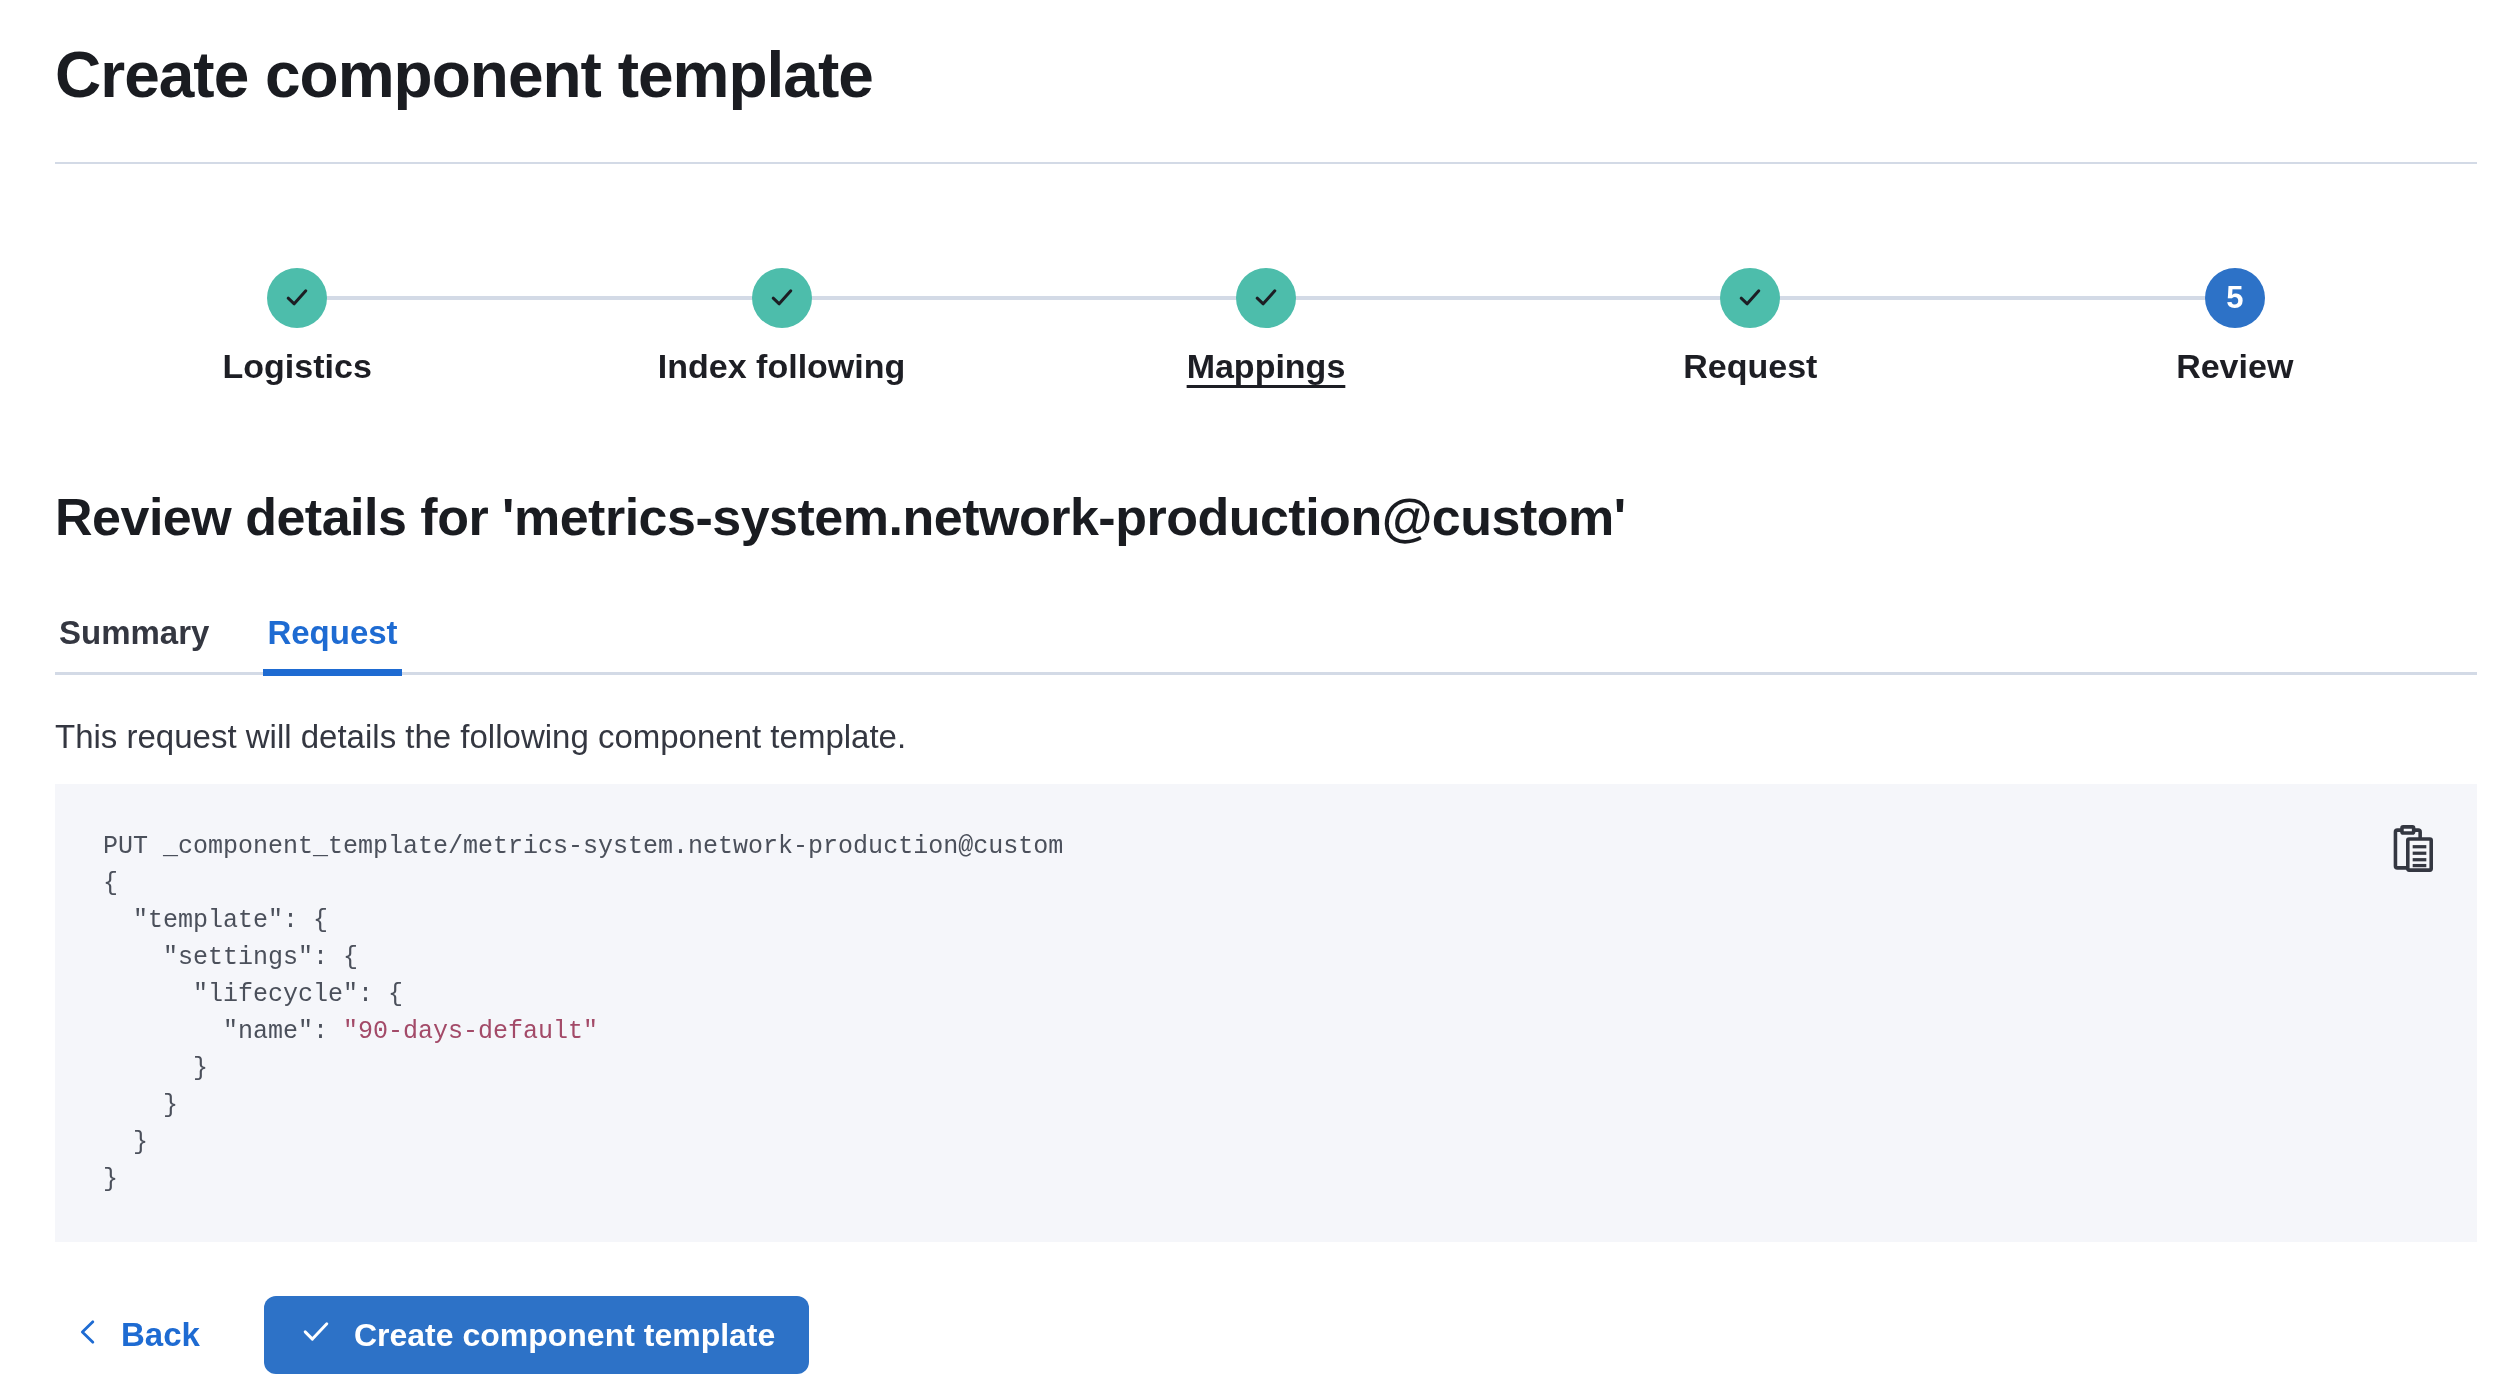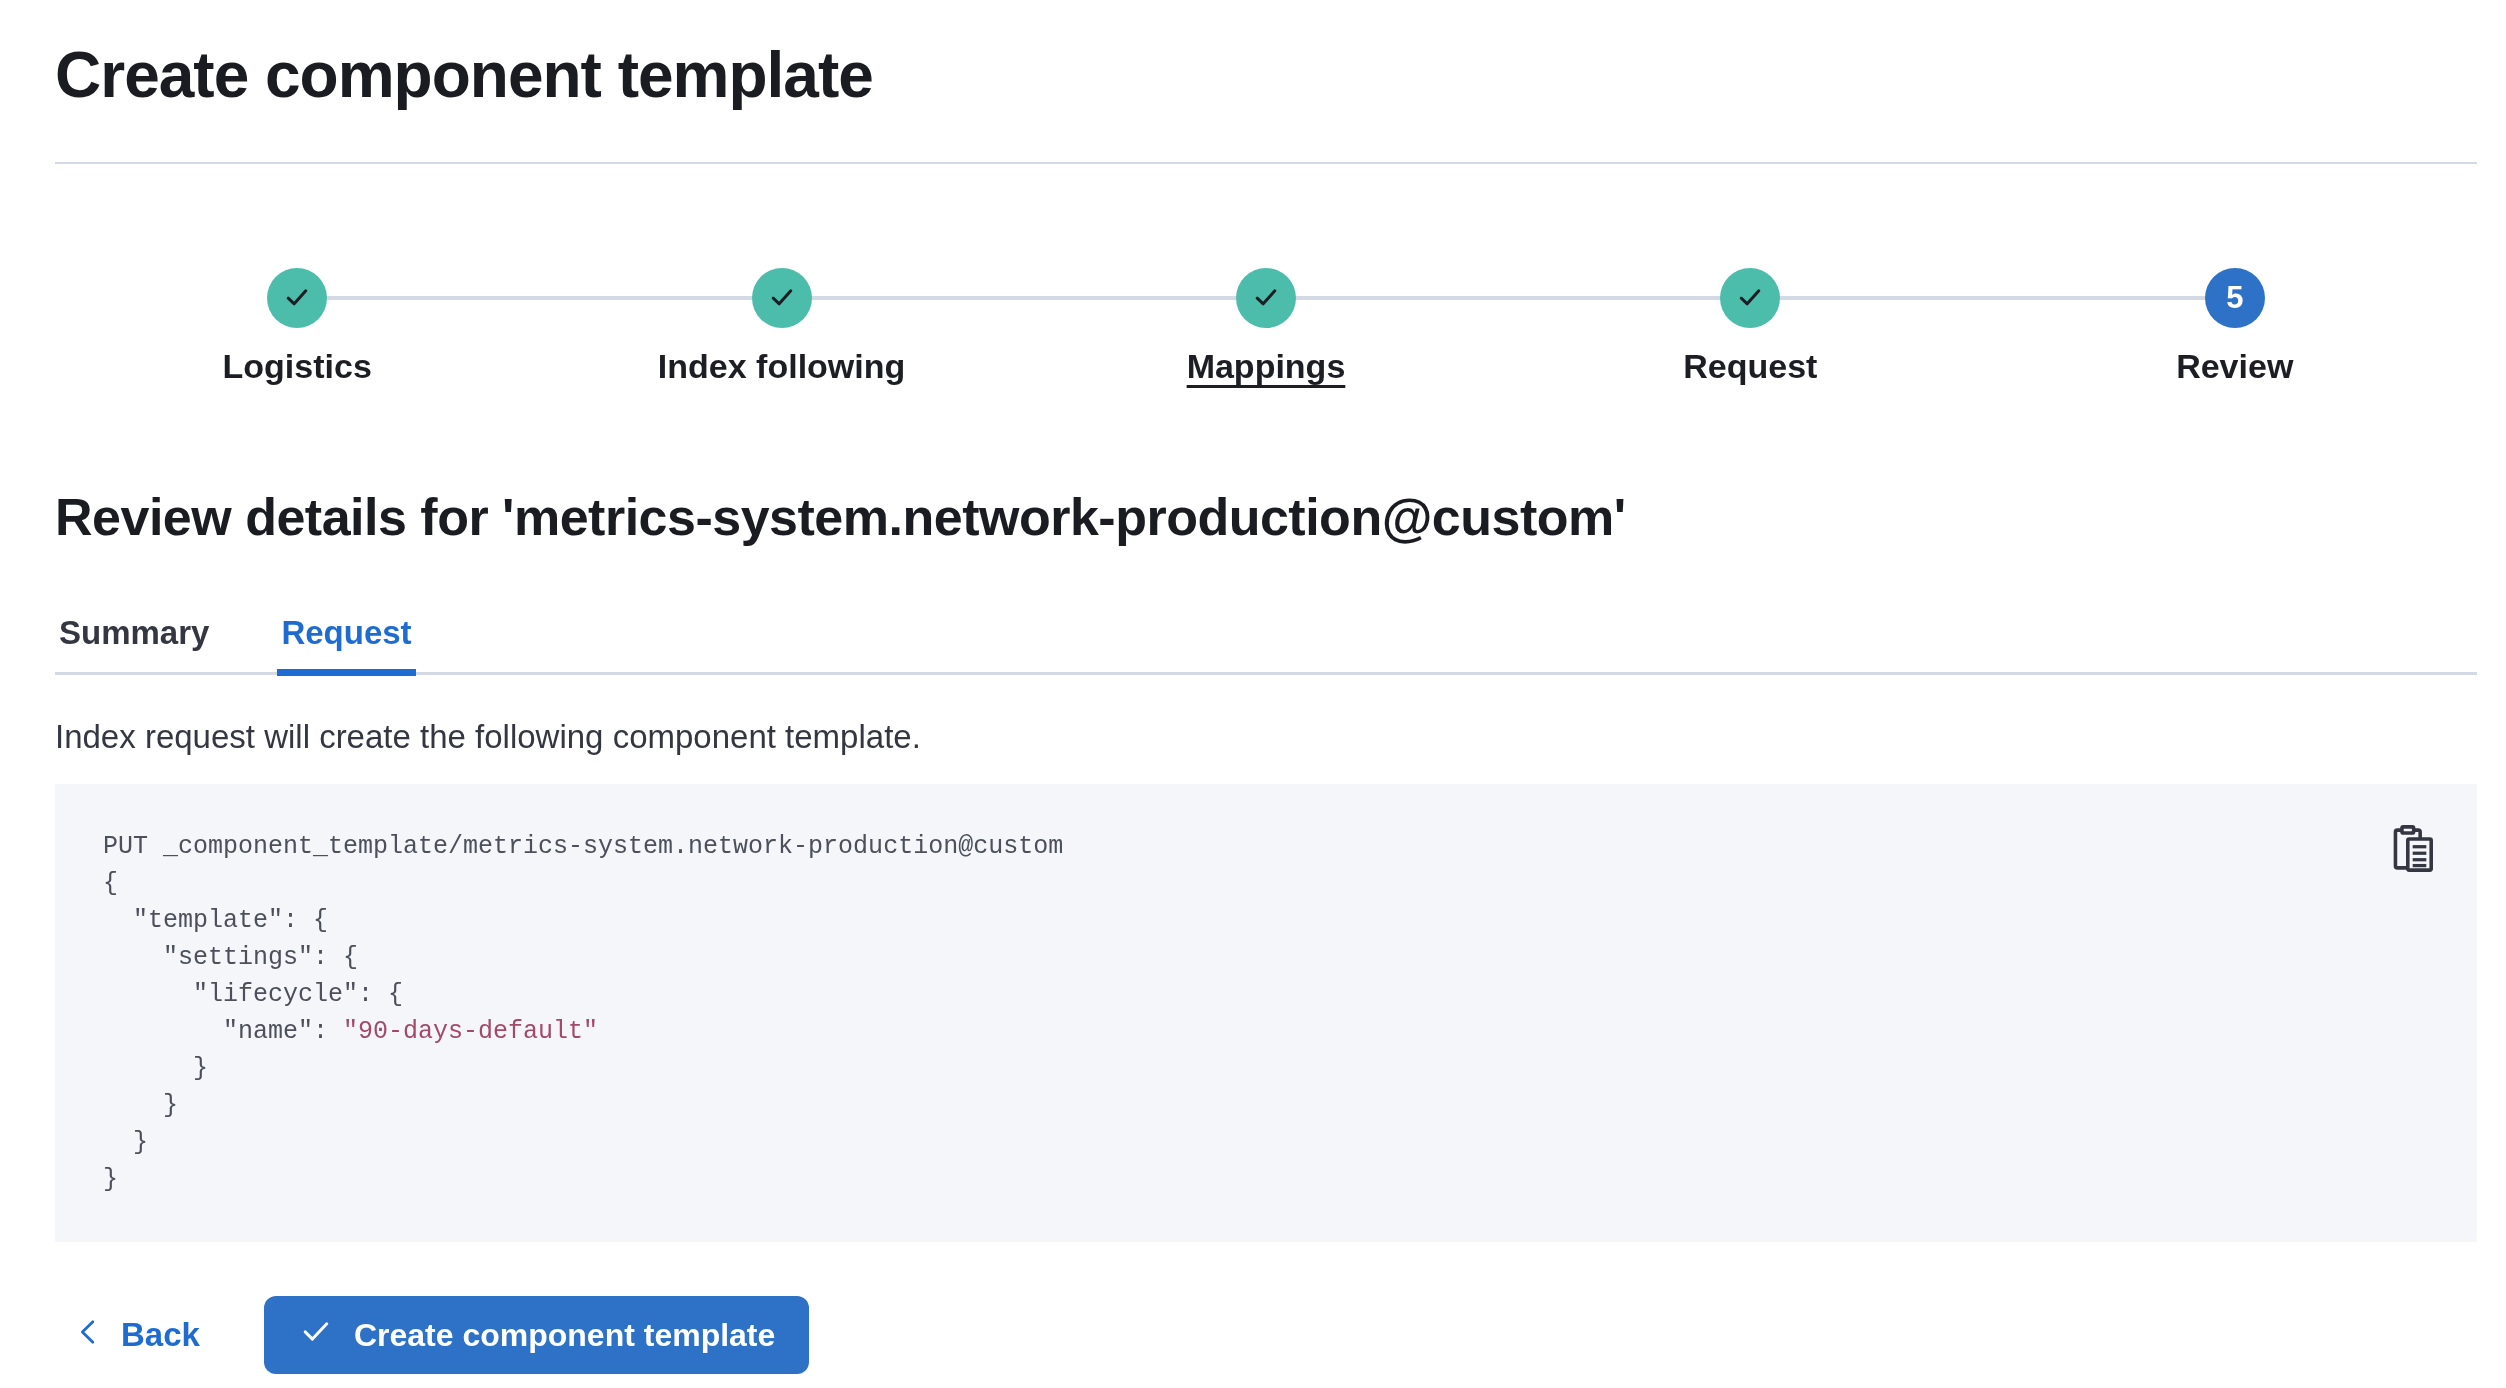--- a/index.html
+++ b/index.html
@@ -99,21 +99,21 @@
     margin: 100px 0 0 0;
     font-size: 52px;
     line-height: 62px;
     font-weight: 700;
     letter-spacing: -0.5px;
     color: var(--title_text, #1a1c21);
   }
   .tabs {
     margin-top: 66px;
     display: flex;
-    gap: 64px;
+    gap: 50px;
     border-bottom: 3px solid var(--divider_gray, #d3dae6);
   }
   .tab {
     background: none;
     border: none;
     font-family: inherit;
     font-size: 33px;
     font-weight: 700;
     color: var(--body_text, #343741);
     padding: 0 4px 20px 4px;
@@ -255,21 +255,21 @@
       </div>
 
     <h2 class="review-heading">Review details for 'metrics-system.network-production@custom'</h2>
 
     <div class="tabs">
 
     <button class="tab">Summary</button>
         <button class="tab active">Request</button>
       </div>
 
-    <p class="request-description">Index request will create the following component template.</p>
+    <p class="request-description">This request will details the following component template.</p>
 
     <div class="code-block">
       <pre><span class="tok-plain">PUT _component_template/metrics-system.network-production@custom</span>
 <span class="tok-plain">{</span>
 <span class="tok-plain">  "template": {</span>
 <span class="tok-plain">    "settings": {</span>
 <span class="tok-plain">      "lifecycle": {</span>
 <span class="tok-plain">        "name": </span><span class="tok-string">"90-days-default"</span>
 <span class="tok-plain">      }</span>
 <span class="tok-plain">    }</span>

